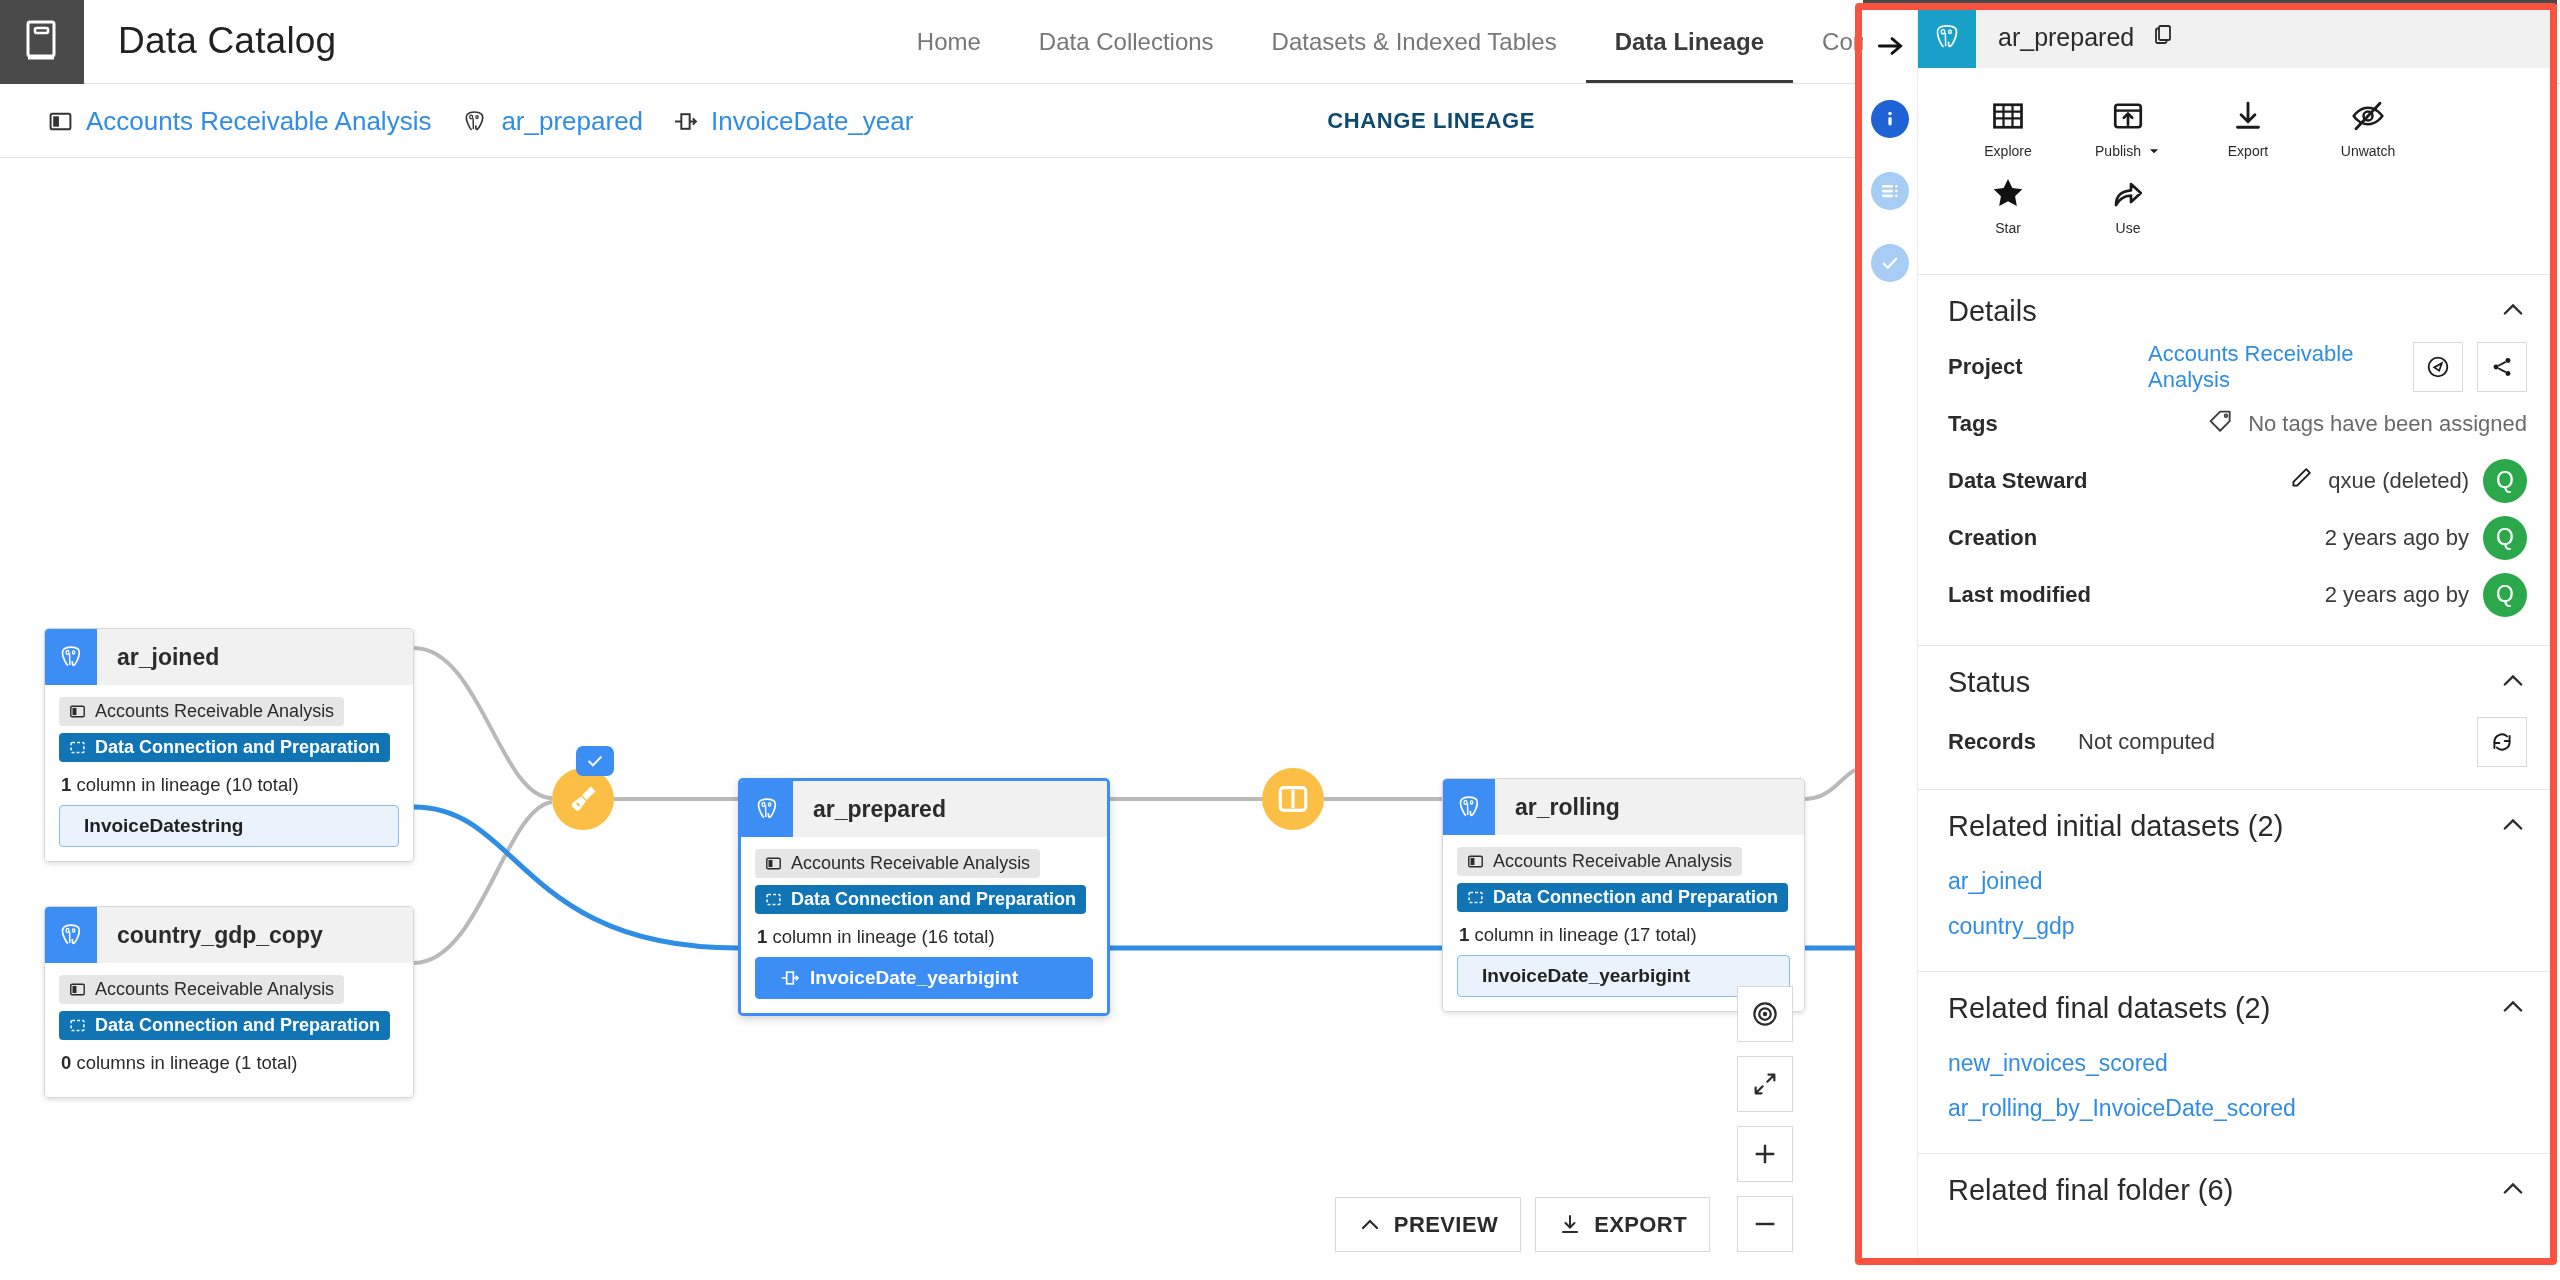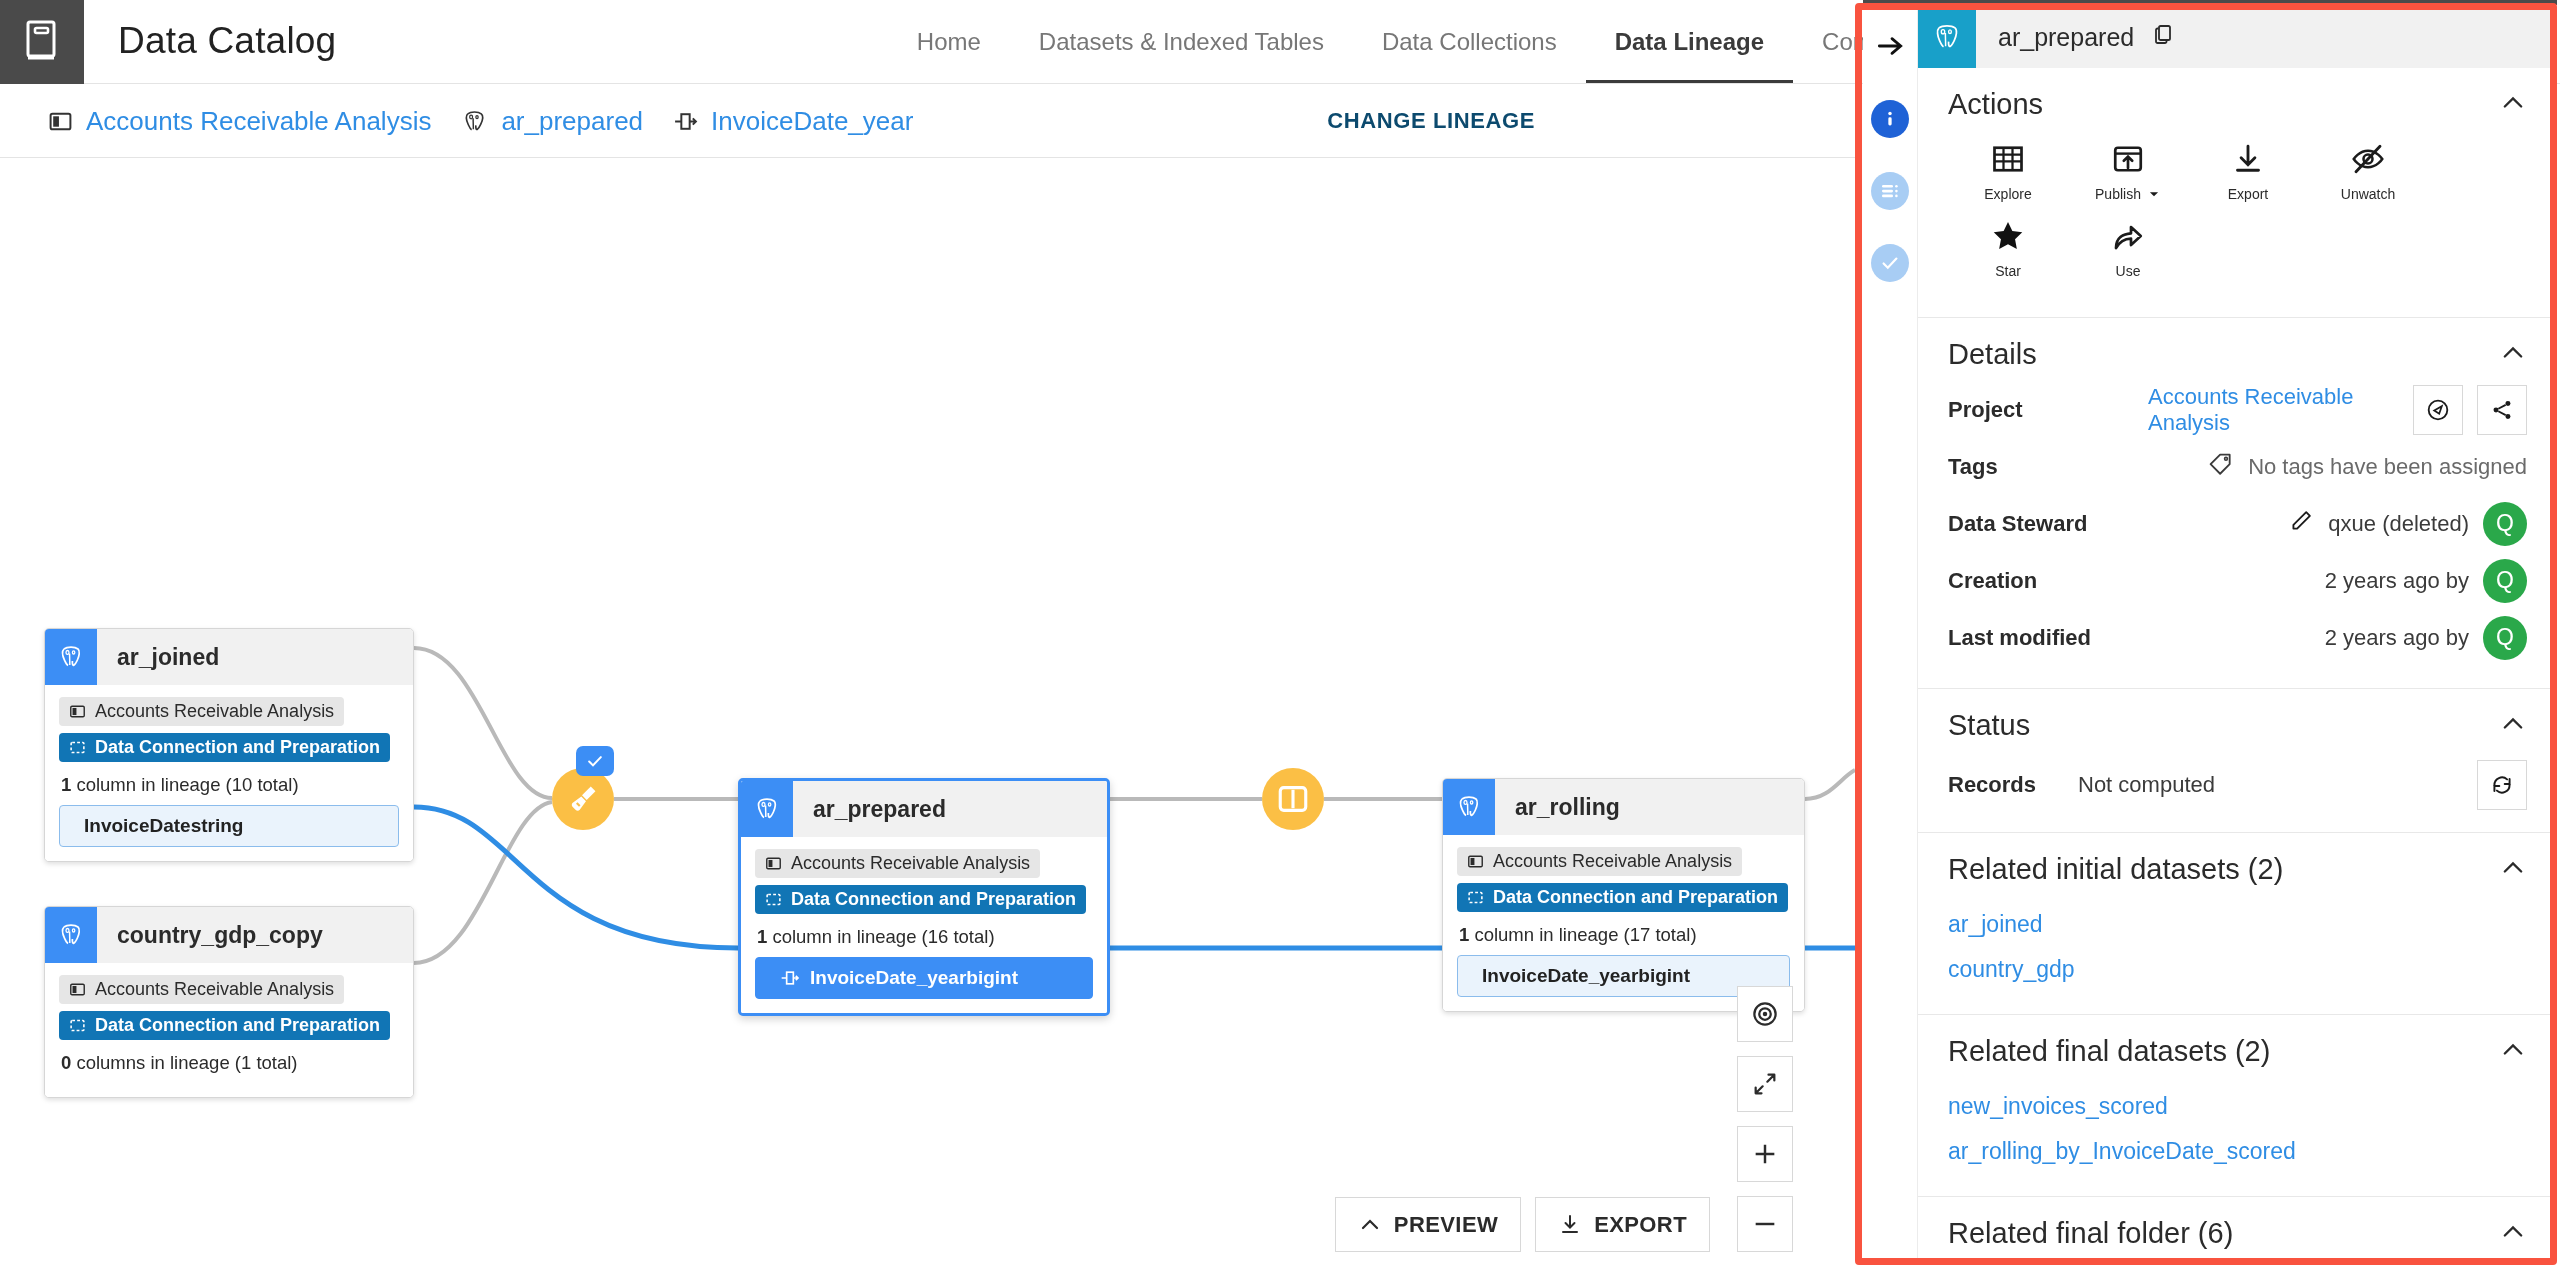--- a/index.html
+++ b/index.html
@@ -212,22 +212,22 @@
     <div class="logo-box">
       <svg width="34" height="44" viewBox="0 0 34 44">
         <rect x="3" y="2" width="26" height="34" rx="2" fill="none" stroke="#fff" stroke-width="3"></rect>
         <rect x="10" y="8" width="13" height="5" rx="1.5" fill="none" stroke="#fff" stroke-width="2.6"></rect>
         <path d="M3 38 H29" stroke="#fff" stroke-width="3" fill="none"></path>
       </svg>
     </div>
     <div class="app-title">Data Catalog</div>
     <div class="nav">
       <div class="nav-item">Home</div>
+      <div class="nav-item">Data Collections</div>
       <div class="nav-item">Datasets &amp; Indexed Tables</div>
-      <div class="nav-item">Data Collections</div>
       <div class="nav-item active">Data Lineage</div>
       <div class="nav-item">Connection Explorer</div>
     </div>
   </div>
   <div class="topbar-divider"></div>
 
   <div class="crumbbar">
     <div class="crumbs">
       <div class="crumb">
         <span class="gl">
@@ -547,28 +547,20 @@
           <span>
             <svg width="24" height="24" viewBox="0 0 24 24">
                 <rect x="8" y="4" width="11" height="14" rx="1.6" fill="none" stroke="#2b2b2b" stroke-width="1.8"></rect>
                 <path d="M15.5 18.5v1A1.5 1.5 0 0114 21H6.5A1.5 1.5 0 015 19.5V8A1.5 1.5 0 016.5 6.5h1" fill="none" stroke="#2b2b2b" stroke-width="1.8"></path>
               </svg>
           </span>
         </div>
       </div>
 
       <div class="sec">
-        <div class="sec-head">
-          <div class="sec-title">Actions</div>
-          <div class="chev">
-            <svg width="28" height="28" viewBox="0 0 24 24">
-                <path d="M5 15l7-7 7 7" fill="none" stroke="#2b2b2b" stroke-width="2" stroke-linecap="round"></path>
-              </svg>
-          </div>
-        </div>
         <div class="actions-grid">
           <div class="action">
             <svg width="36" height="36" viewBox="0 0 24 24">
               <rect x="3" y="4.5" width="18" height="15" fill="none" stroke="#1b1b1b" stroke-width="1.8"></rect>
               <path d="M3 9h18M3 13.5h18M9 4.5v15M15 4.5v15" stroke="#1b1b1b" stroke-width="1.5"></path>
             </svg>
             <span class="action-lbl">Explore</span>
           </div>
           <div class="action">
             <svg width="36" height="36" viewBox="0 0 24 24">

